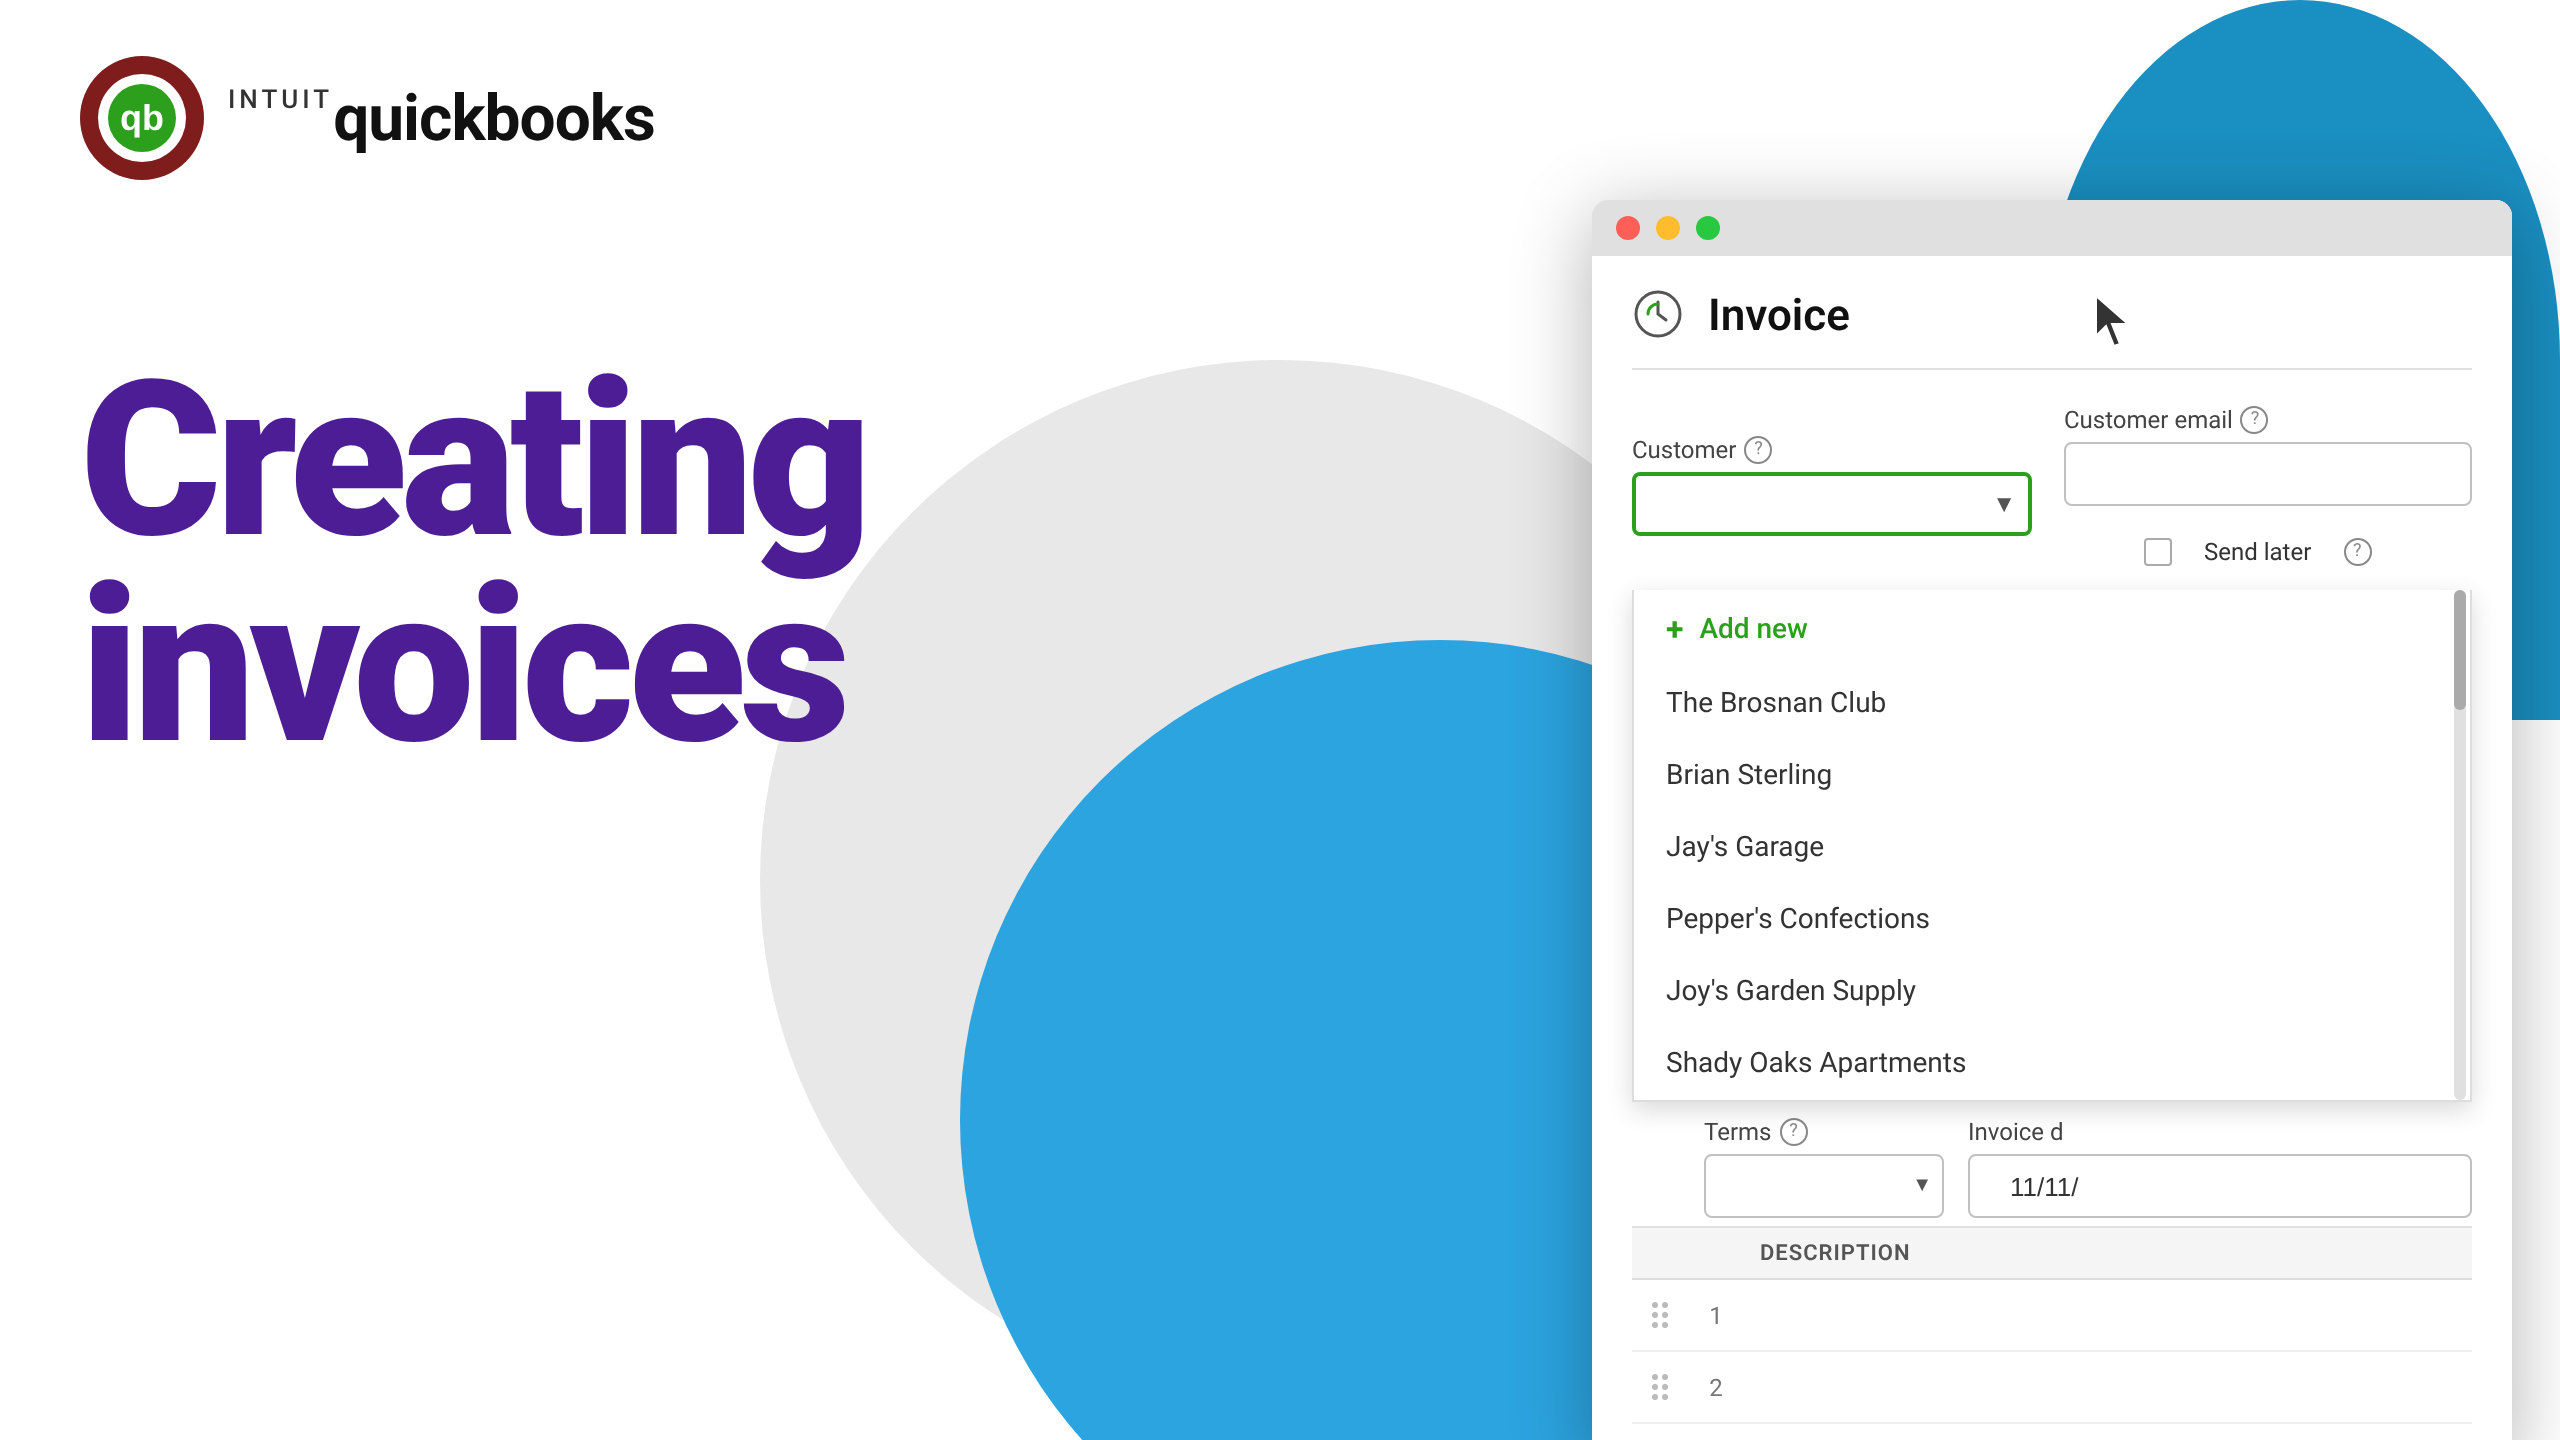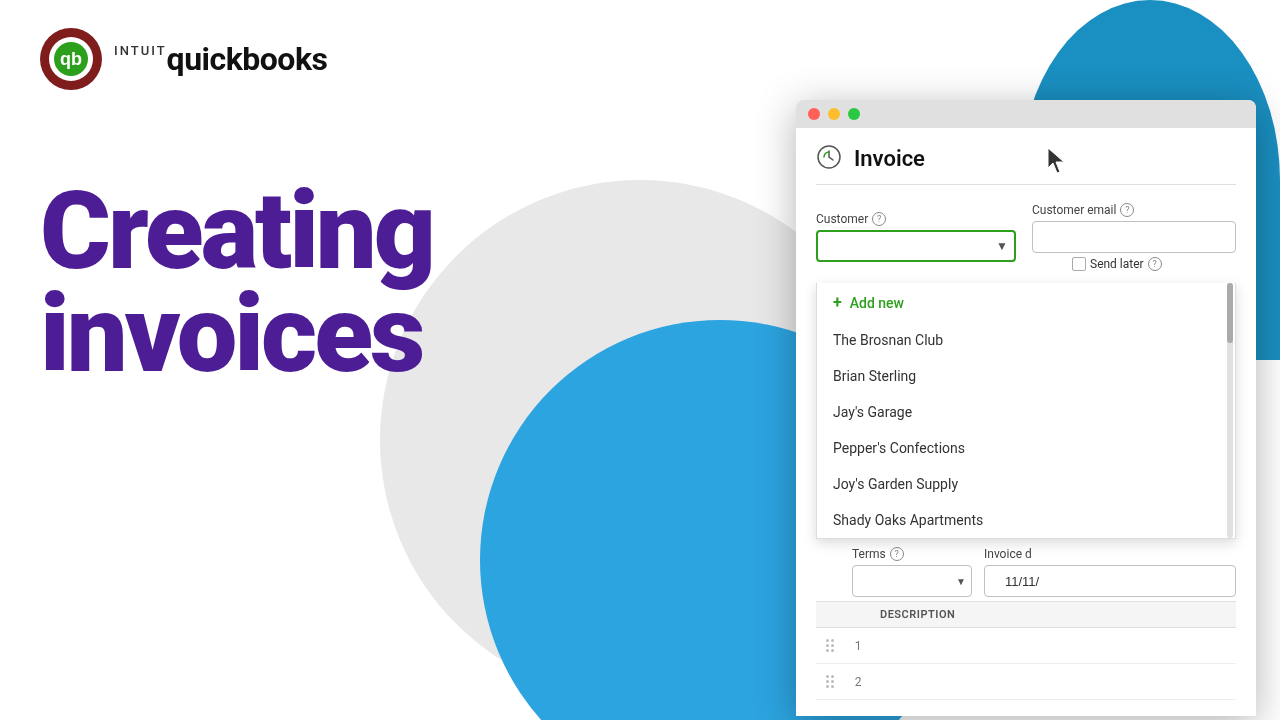--- a/index.html
+++ b/index.html
@@ -287,22 +287,22 @@
     .dropdown-add-icon {
       color: #2ca01c;
       font-size: 16px;
       font-weight: 700;
     }
 
     
     .send-later-row {
       display: flex;
       align-items: center;
-      gap: 4px;
-      margin-top: 4px;
+      gap: 16px;
+      margin-top: 16px;
       padding-left: 40px;
     }
 
     .checkbox {
       width: 14px;
       height: 14px;
       border: 1px solid #aaa;
       border-radius: 2px;
       background: white;
     }

